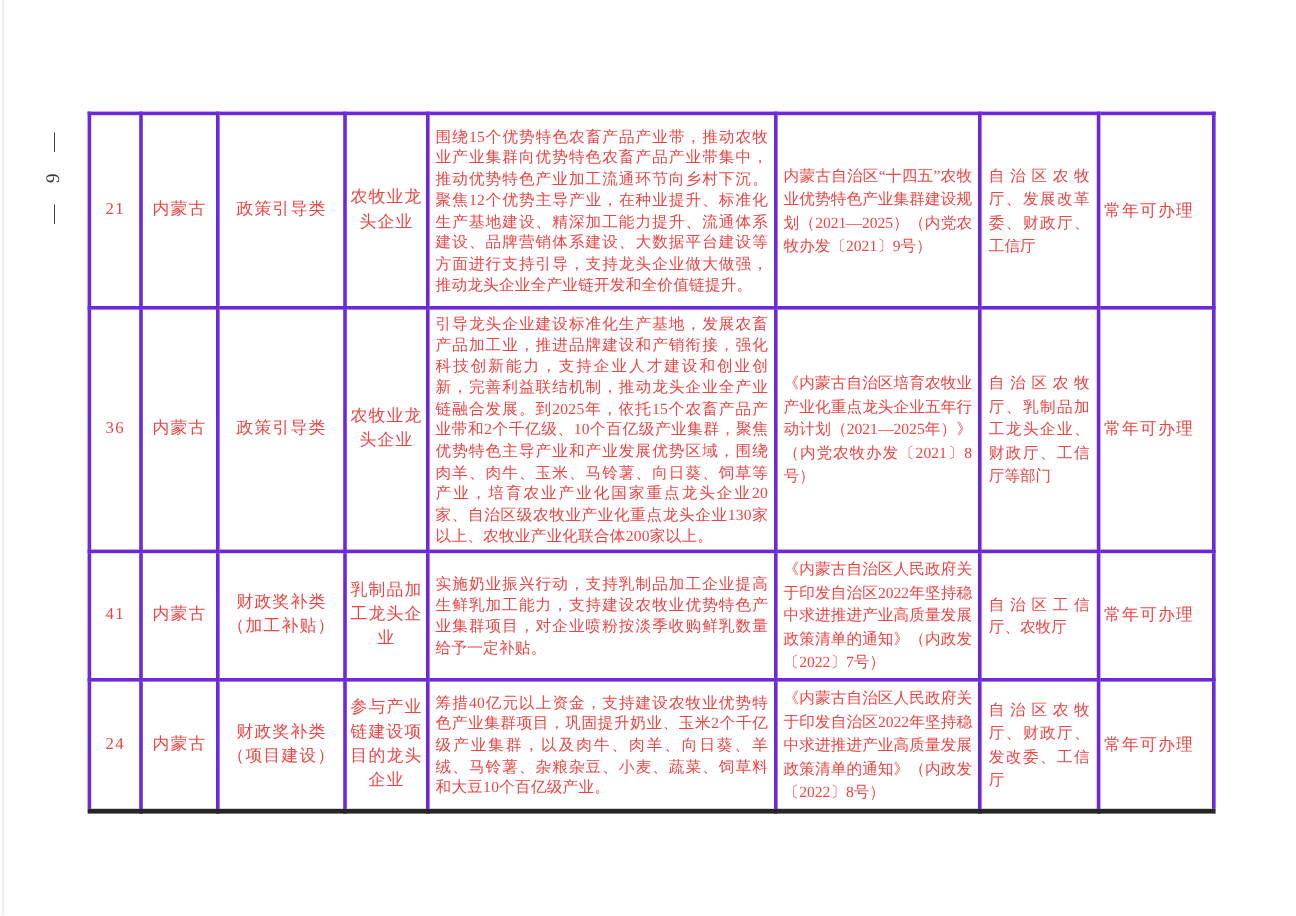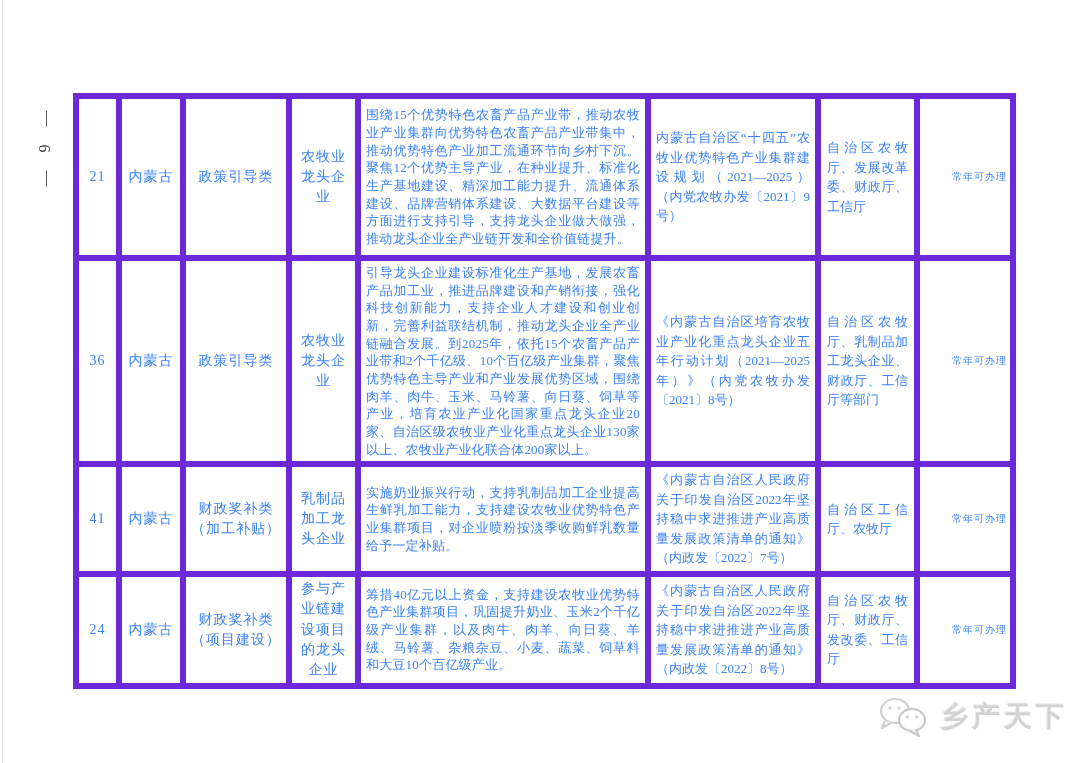--- a/index.html
+++ b/index.html
@@ -32,23 +32,23 @@
   
   table.doc-table {
     position:absolute;
     left:73px; top:93px;
     border-collapse:collapse;
     table-layout:fixed;
     width:937px;
   }
   table.doc-table { border:2px solid #262626; border-top:3px solid #262626; border-bottom:4px solid #262626; }
   td {
-    border:6px solid #6d28d9;
+    border:3px solid #6d28d9;
     vertical-align:middle;
-    color:#3b82f6;
+    color:#ef4444;
     overflow:hidden;
   }
   td.c-center {
     text-align:center;
     font-size:14px;
     line-height:1.45;
     letter-spacing:1px;
     padding:2px 3px;
   }
   td.c-desc {
@@ -64,22 +64,22 @@
     text-align:justify;
     padding:3px 5px;
   }
   td.c-dept {
     font-size:13px;
     line-height:1.5;
     text-align:justify;
     padding:14px 6px;
   }
   td.c-avail {
-    text-align:right;
-    font-size:10px;
+    text-align:left;
+    font-size:14px;
     letter-spacing:1px;
     padding:2px 3px;
   }
   
   .watermark {
     position:absolute;
     left:876px; top:696px;
     display:flex;
     align-items:center;
     gap:8px;
@@ -150,30 +150,13 @@
         <td class="c-center">财政奖补类（项目建设）</td>
         <td class="c-center">参与产业链建设项目的龙头企业</td>
         <td class="c-desc">筹措40亿元以上资金，支持建设农牧业优势特色产业集群项目，巩固提升奶业、玉米2个千亿级产业集群，以及肉牛、肉羊、向日葵、羊绒、马铃薯、杂粮杂豆、小麦、蔬菜、饲草料和大豆10个百亿级产业。</td>
         <td class="c-basis">《内蒙古自治区人民政府关于印发自治区2022年坚持稳中求进推进产业高质量发展政策清单的通知》（内政发〔2022〕8号）</td>
         <td class="c-dept">自治区农牧厅、财政厅、发改委、工信厅</td>
         <td class="c-avail">常年可办理</td>
       </tr>
     </tbody>
   </table>
 
-  <div class="watermark">
-    <span>
-      <svg width="56" height="42" viewBox="0 0 56 42" fill="none" xmlns="http://www.w3.org/2000/svg">
-
-        <ellipse cx="19" cy="15" rx="14" ry="12" stroke="#d0d0d0" stroke-width="2.2" fill="#ffffff"></ellipse>
-        <path d="M9 25 L6 32 L15 27" stroke="#d0d0d0" stroke-width="2.2" fill="#ffffff" stroke-linejoin="round"></path>
-        <circle cx="14" cy="12" r="1.6" fill="#d0d0d0"></circle>
-        <circle cx="23" cy="12" r="1.6" fill="#d0d0d0"></circle>
-
-        <ellipse cx="36" cy="24" rx="13" ry="11" stroke="#c8c8c8" stroke-width="2.2" fill="#ffffff"></ellipse>
-        <path d="M40 34 L43 40 L34 35" stroke="#c8c8c8" stroke-width="2.2" fill="#ffffff" stroke-linejoin="round"></path>
-        <circle cx="31.5" cy="21" r="1.6" fill="#c8c8c8"></circle>
-        <circle cx="40.5" cy="21" r="1.6" fill="#c8c8c8"></circle>
-      </svg>
-    </span>
-    <span class="wm-text">乡产天下</span>
-  </div>
 </div>
 
 </body></html>

